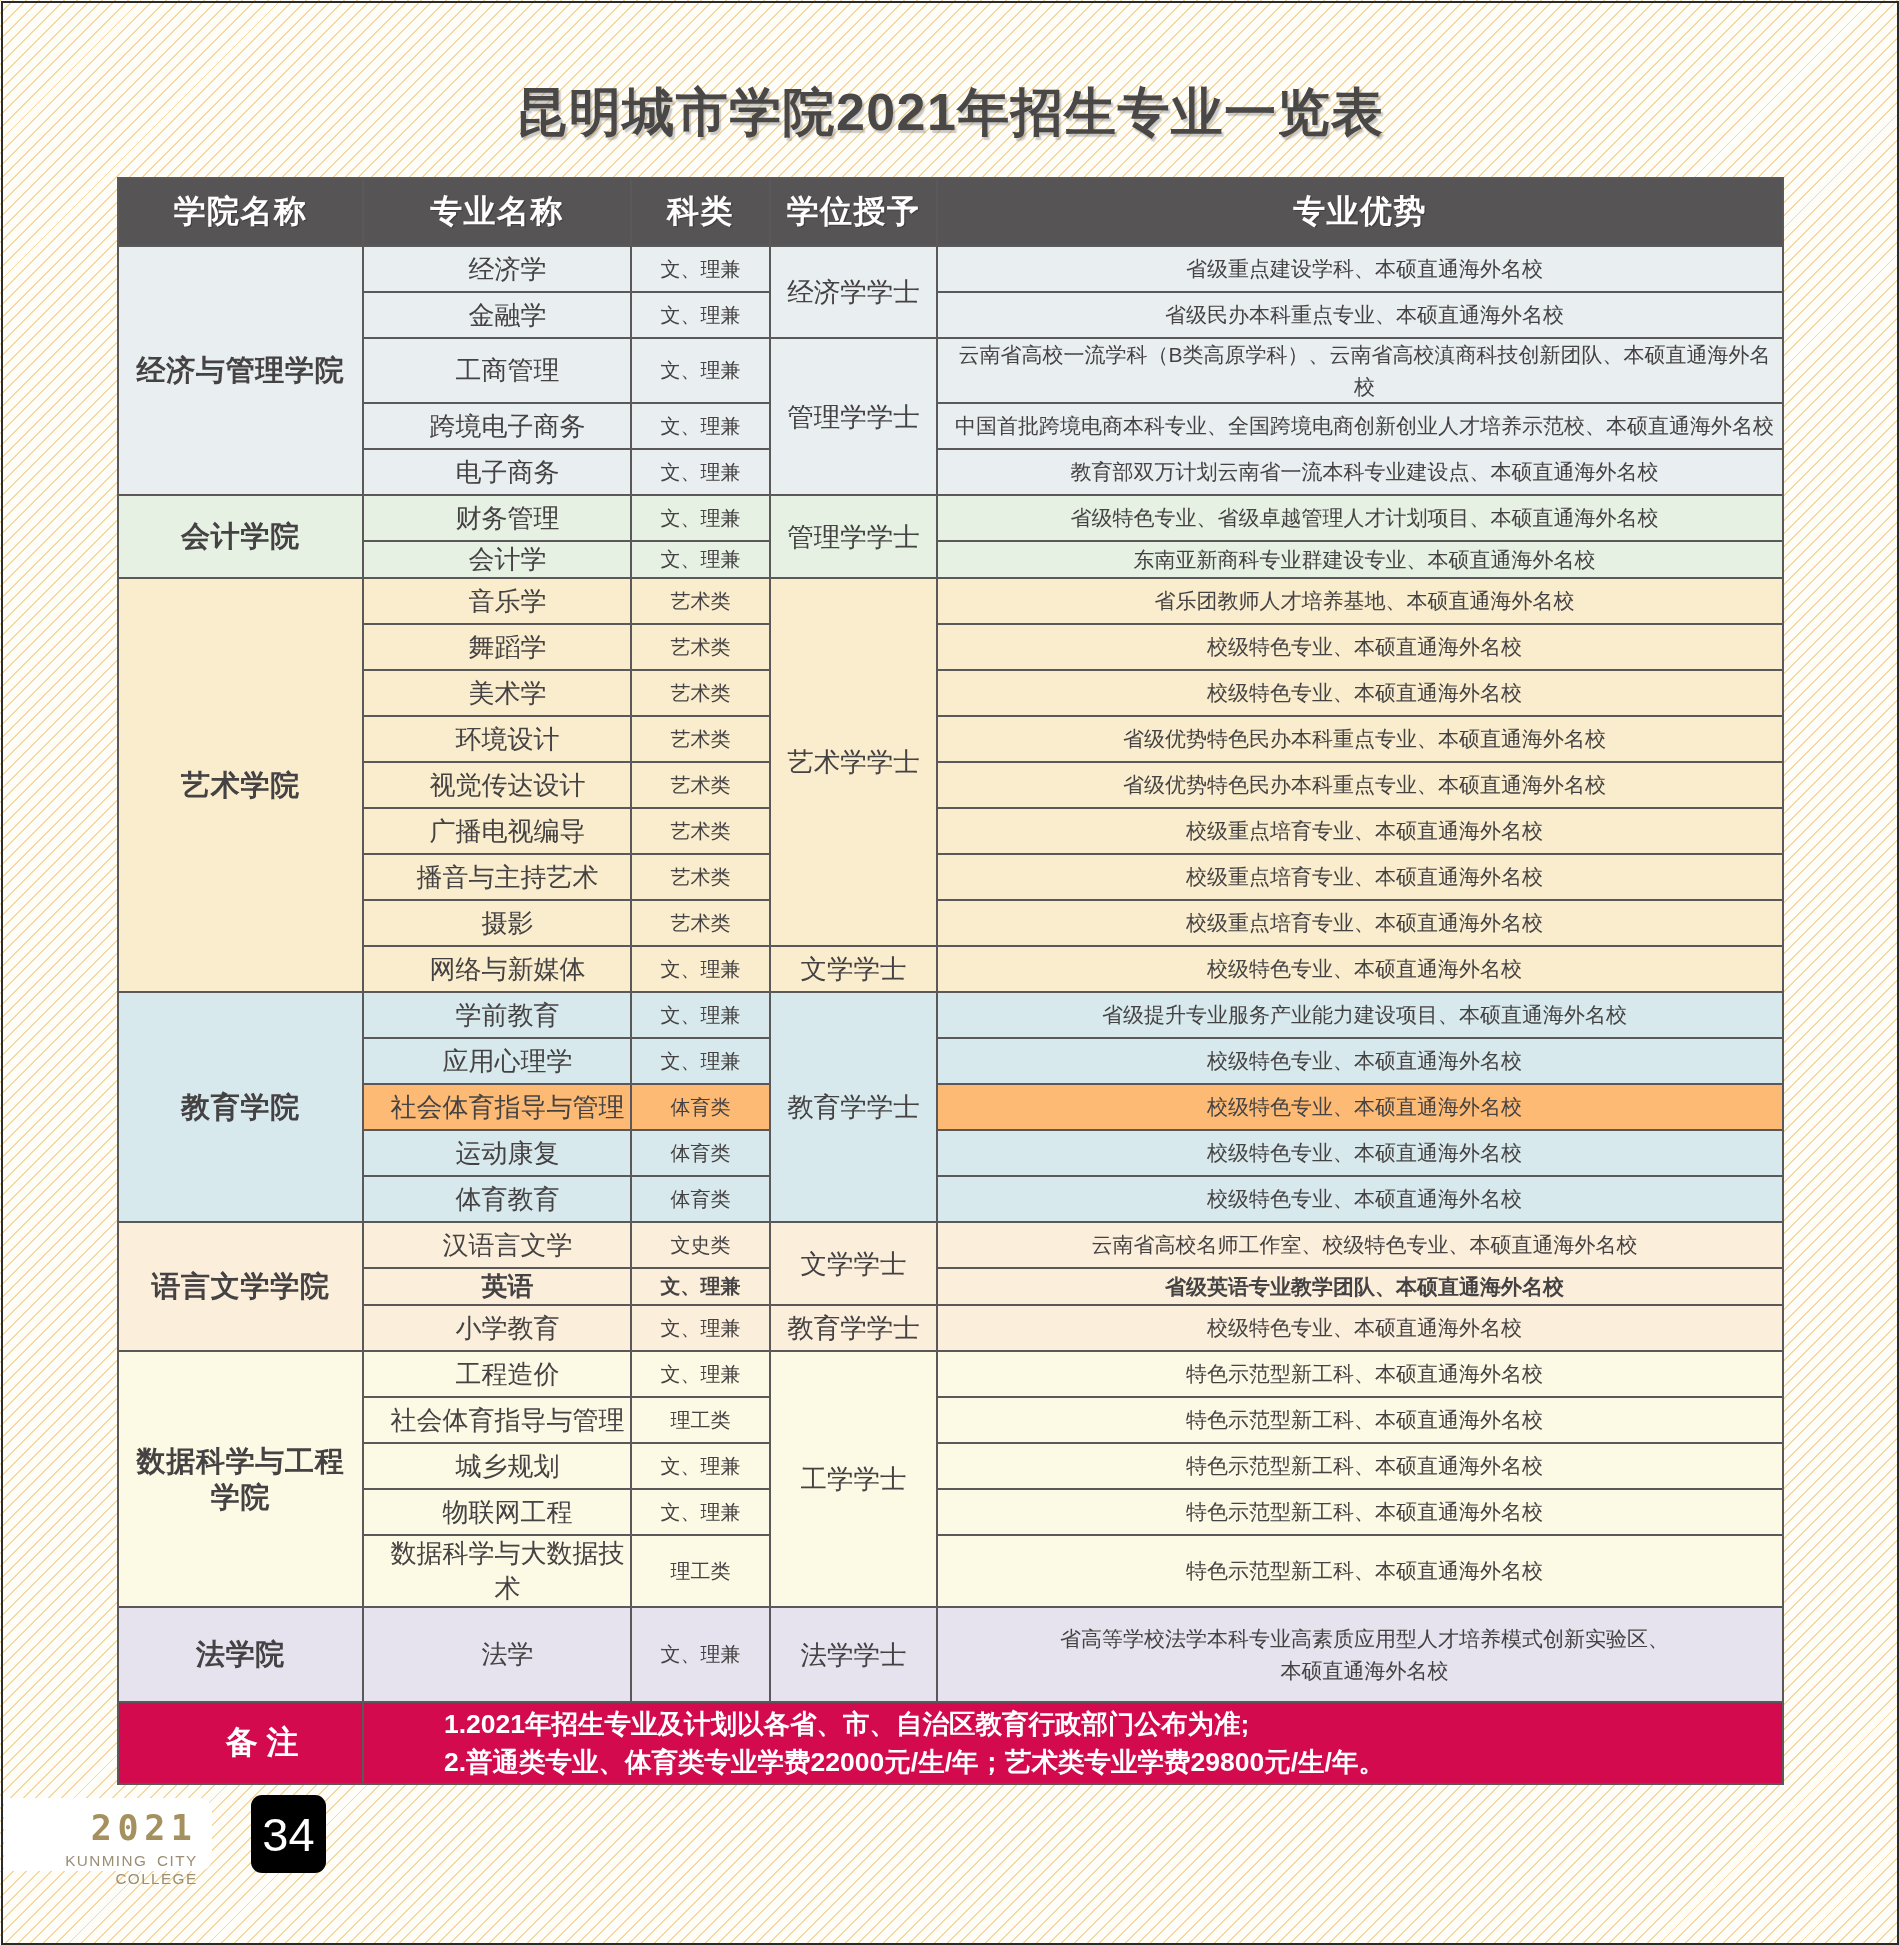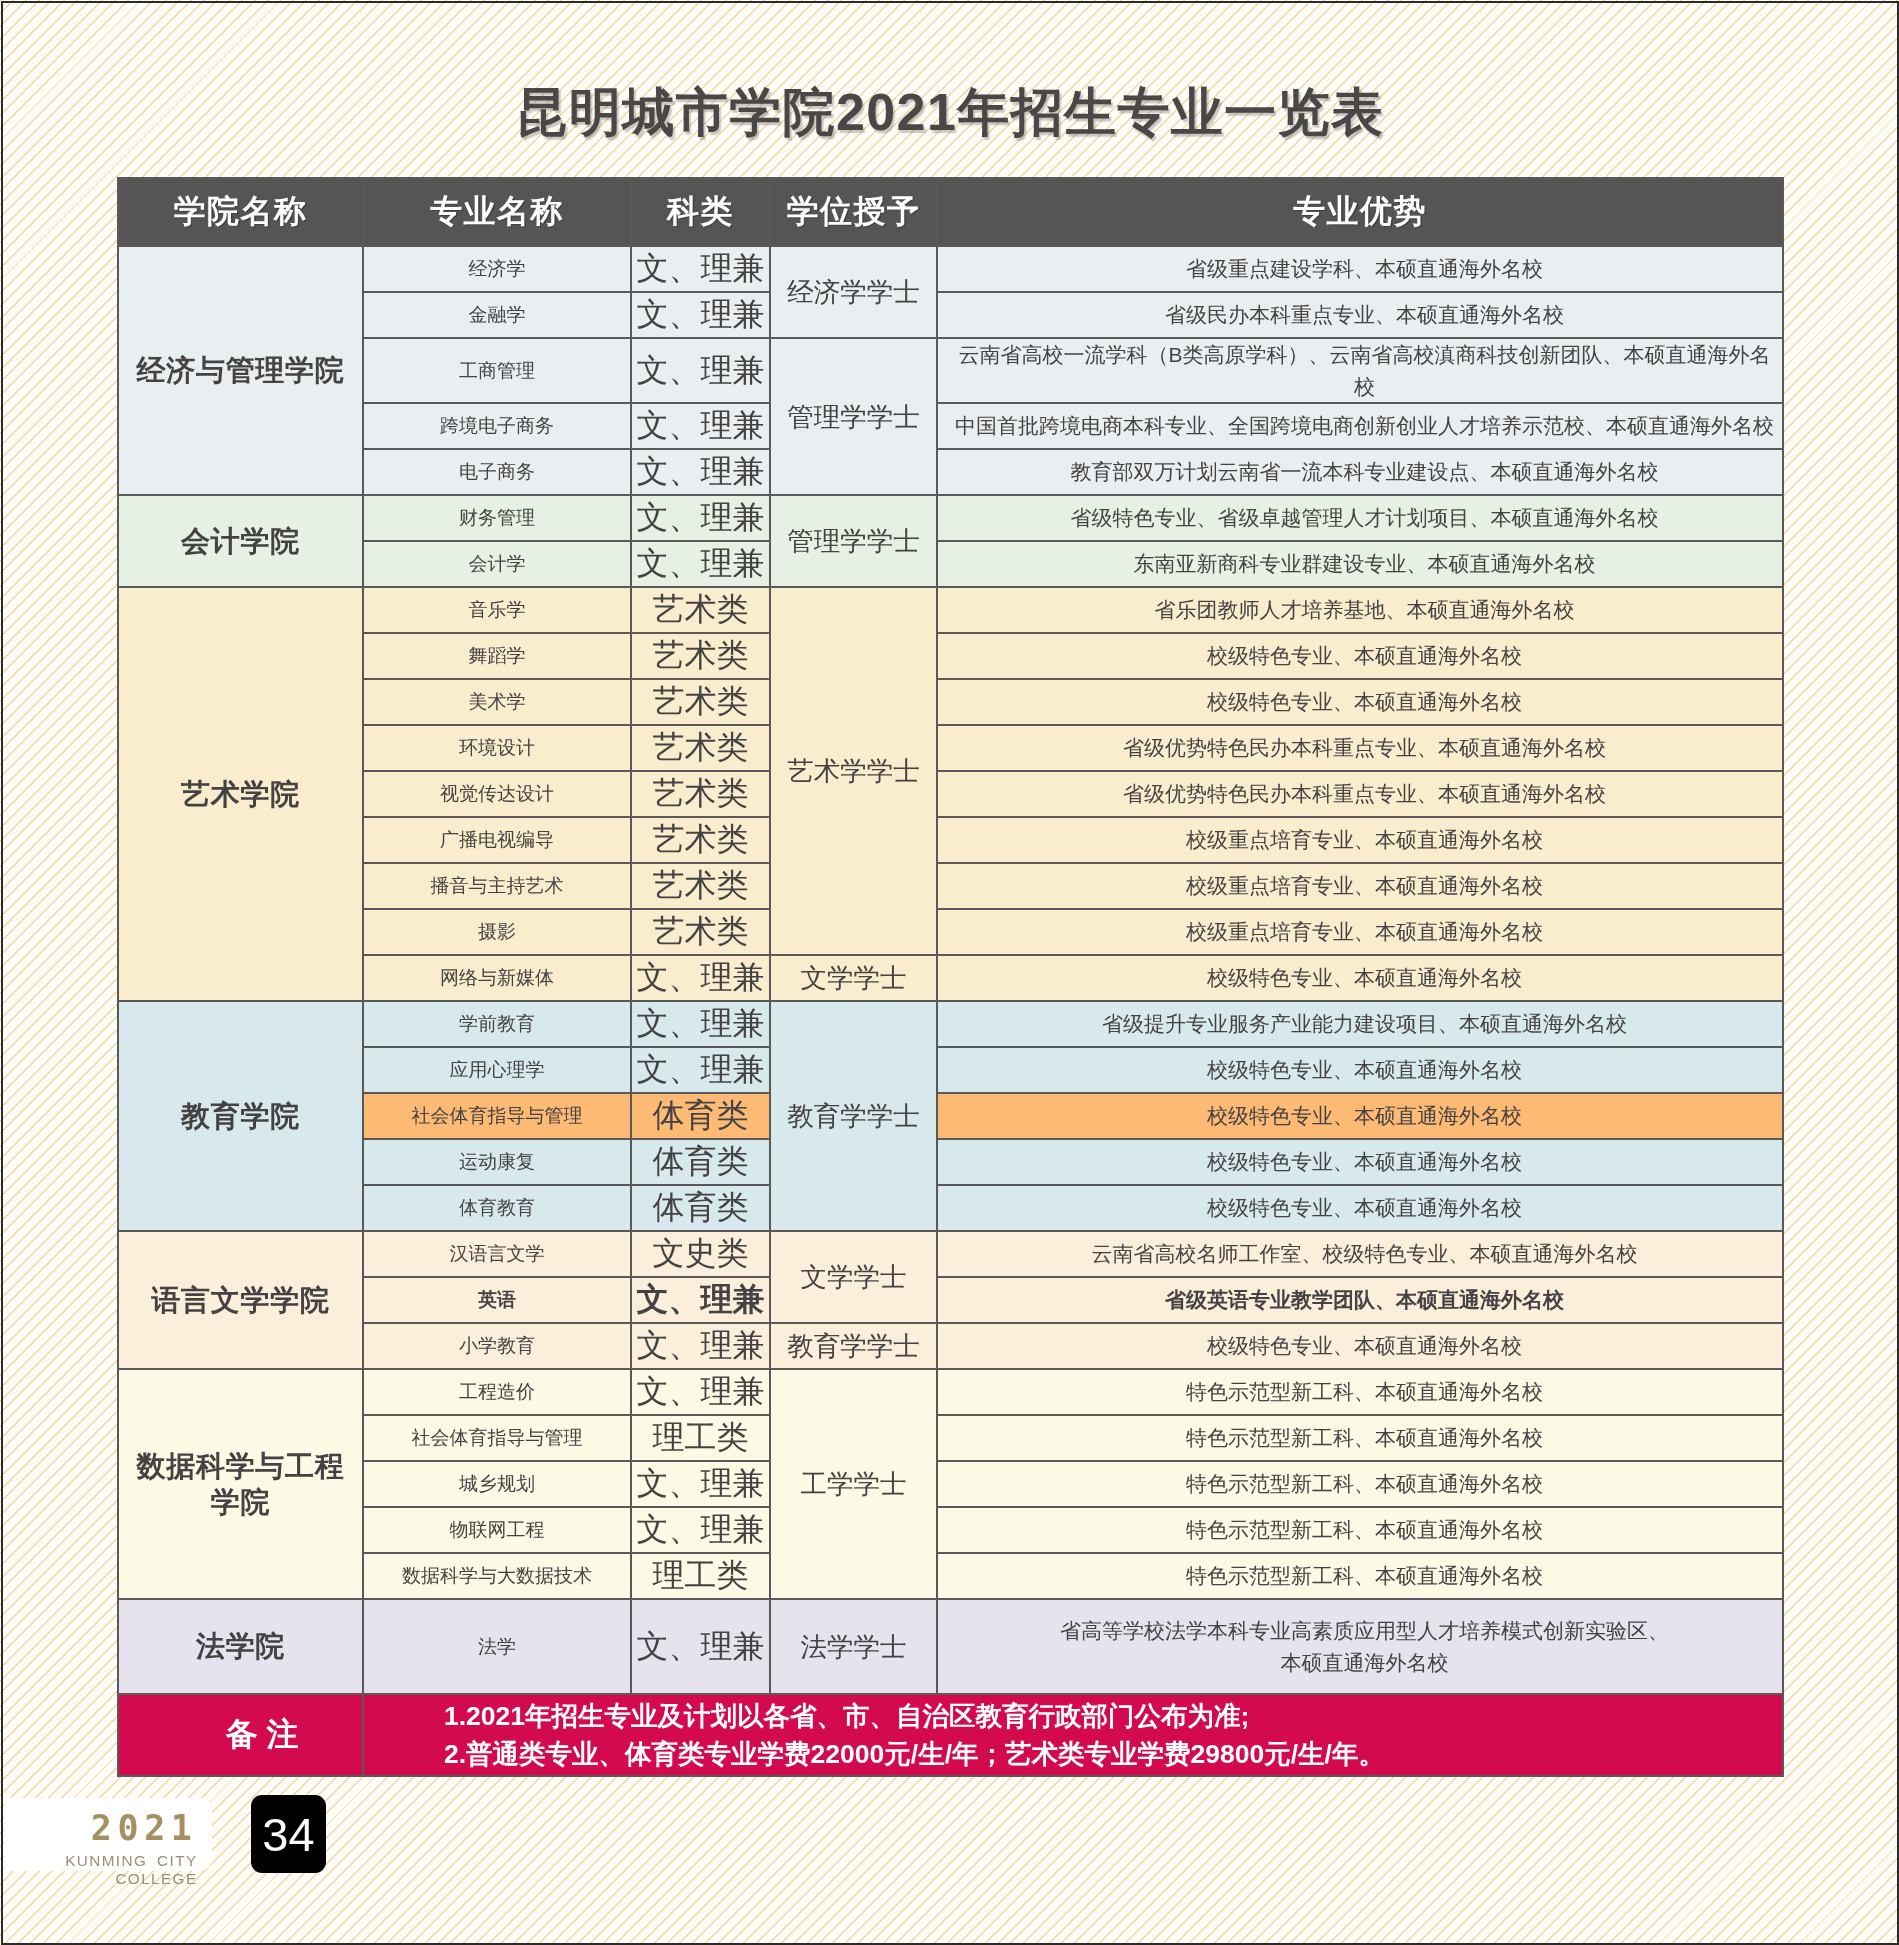--- a/index.html
+++ b/index.html
@@ -15,22 +15,22 @@
     text-shadow:2.1px 2.8px 1.4px rgba(80,80,80,.30);
   }
   table.admissions{
     position:absolute;left:117px;top:177px;width:1667px;
     border-collapse:collapse;table-layout:fixed;
   }
   td,th{border:2.1px solid #5b5859;text-align:center;vertical-align:middle;overflow:hidden;padding:0 2.8px;}
   th{background:#575455;color:#ffffff;font-size:32px;font-weight:bold;height:66px;letter-spacing:1.4px;
      text-shadow:1.4px 1.4px 0.7px rgba(0,0,0,.25);}
   td.college{font-size:29px;font-weight:bold;letter-spacing:0.7px;white-space:pre-line;line-height:1.25;}
-  td.major{font-size:19px;}
-  td.category{font-size:32px;}
+  td.major{font-size:26px;padding-left:24px;}
+  td.category{font-size:20px;}
   td.degree{font-size:26.5px;}
   td.advantage{font-size:21px;white-space:pre-line;line-height:1.5;padding-left:12px;}
   tr.remark-row td{border-color:#5b5859;}
   td.remark-label{color:#ffffff;font-size:32px;font-weight:bold;padding-left:46px;}
   td.remark-notes{color:#ffffff;text-align:left;padding-left:80px;font-size:26.5px;line-height:1.45;font-weight:bold;}
   .footer-white{
     position:absolute;left:3.5px;top:1798px;width:208px;height:73px;background:#ffffff;
     border-radius:0 12.6px 12.6px 0;text-align:right;padding-right:14px;box-sizing:border-box;z-index:1;
   }
   .footer-year{

